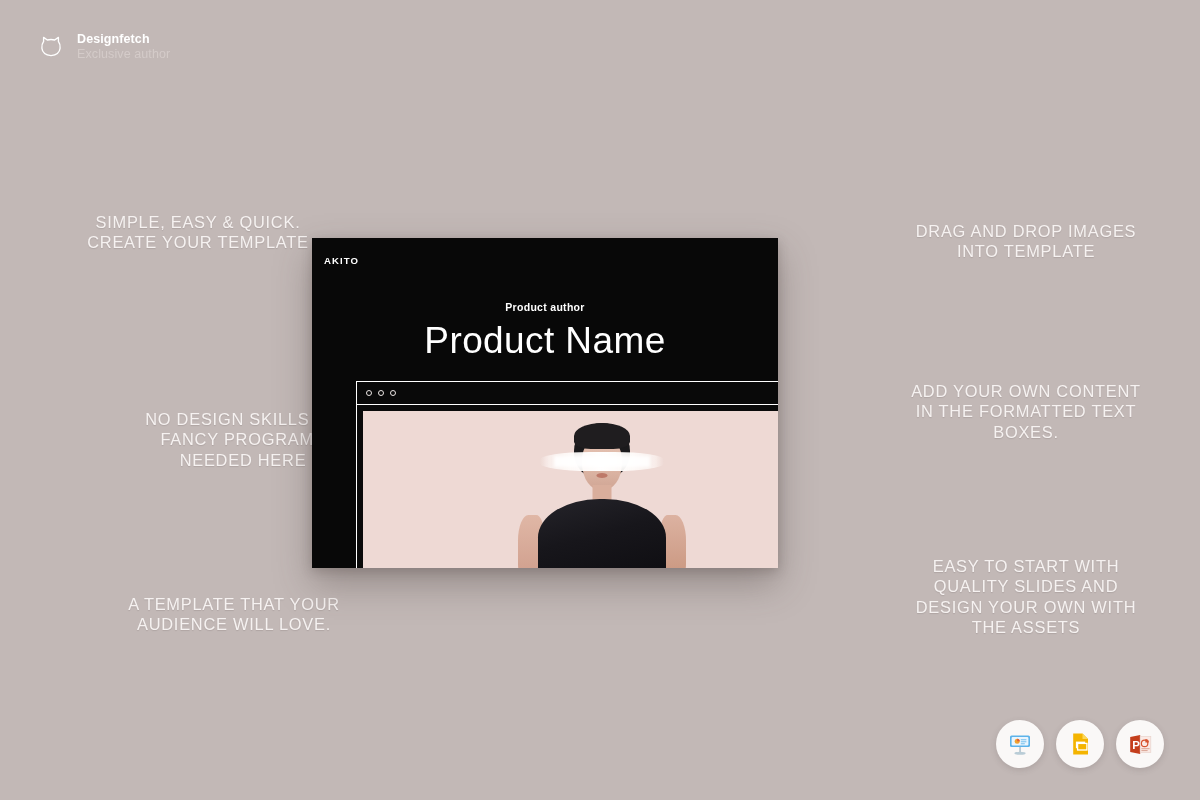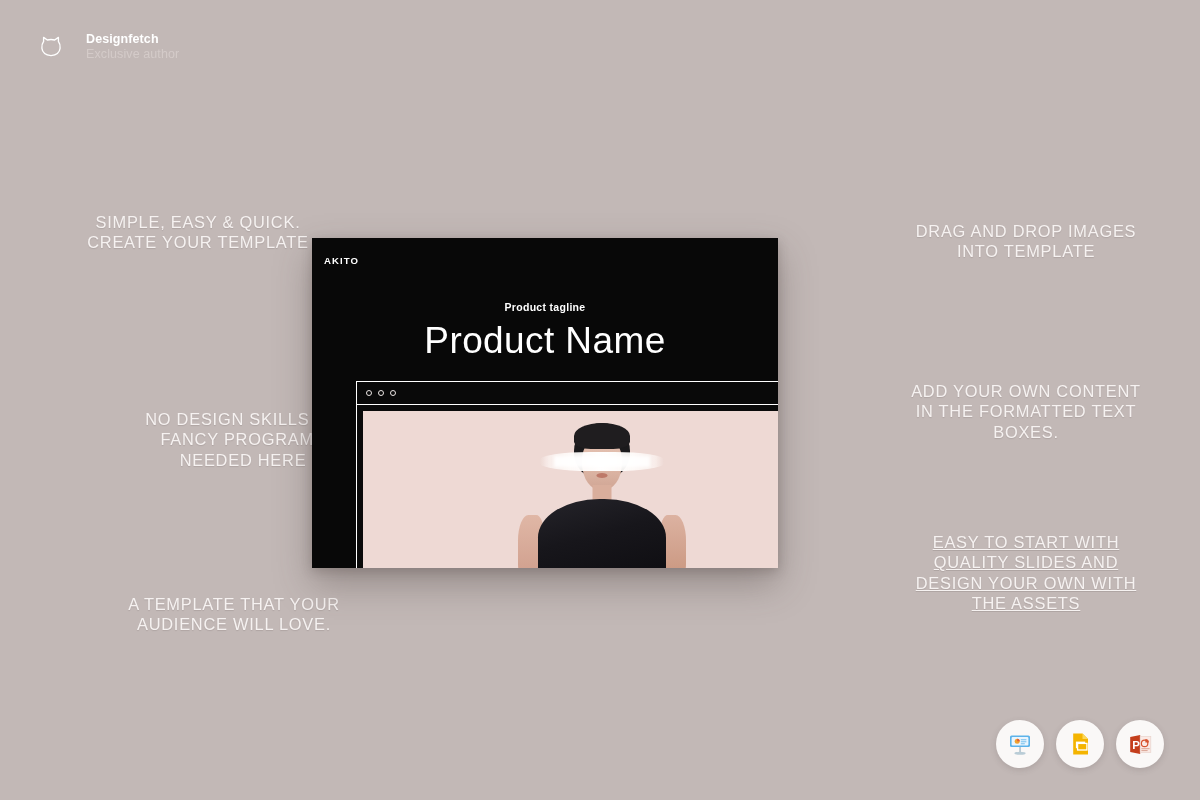--- a/index.html
+++ b/index.html
@@ -9,21 +9,21 @@
   body{
     background:#c2b8b6;
     font-family:"Liberation Sans", sans-serif;
     position:relative;
     -webkit-font-smoothing:antialiased;
   }
 
   
   #brand{
     position:absolute; left:36px; top:32px;
-    display:flex; align-items:center; gap:20px;
+    display:flex; align-items:center; gap:11px;
   }
   #brand .logo{ width:30px; height:30px; display:block; }
   #brand .brand-text{ display:flex; flex-direction:column; line-height:1.18; }
   #brand .brand-name{
     font-size:12.5px; font-weight:bold; color:#ffffff; letter-spacing:.1px;
   }
   #brand .brand-sub{
     font-size:12.5px; font-weight:normal; color:#d4cbc9; letter-spacing:.1px;
   }
 
@@ -38,21 +38,21 @@
     font-weight:normal;
     white-space:pre-line;
     text-shadow:0 1px 1px rgba(90,78,76,.18);
     text-align:center;
   }
   #cap-simple   { left:63px;  top:212px; width:270px; }
   #cap-noskills { left:63px;  top:409px; width:270px;margin-left:45px; }
   #cap-audience { left:63px;  top:594px; width:270px;margin-left:36px; }
   #cap-drag     { left:901px; top:221px; width:250px; }
   #cap-addown   { left:901px; top:381px; width:250px; }
-  #cap-easy     { left:901px; top:532px; width:250px;text-decoration:underline; }
+  #cap-easy     { left:901px; top:556px; width:250px; }
 
   
   #slide-wrap{
     position:absolute; left:312px; top:238px; width:466px; height:330px;
     overflow:hidden;
     box-shadow:0 16px 34px rgba(73,60,58,.36), 0 3px 10px rgba(73,60,58,.25);
   }
   #slide{
     position:absolute; inset:0;
     background:#080808;
@@ -200,21 +200,21 @@
 BOXES.</div>
 <div class="caption" id="cap-easy">EASY TO START WITH
 QUALITY SLIDES AND
 DESIGN YOUR OWN WITH
 THE ASSETS</div>
 
 <div id="slide-wrap">
   <div id="slide">
 
     <div id="slide-brand">AKITO</div>
-    <div id="slide-tagline">Product tagline</div>
+    <div id="slide-tagline">Product author</div>
     <div id="slide-title">Product Name</div>
 
     <div id="browser">
       <div id="browser-bar">
         <span class="dot"></span>
         <span class="dot"></span>
         <span class="dot"></span>
       </div>
       <div id="browser-body">
         <div class="photo">

